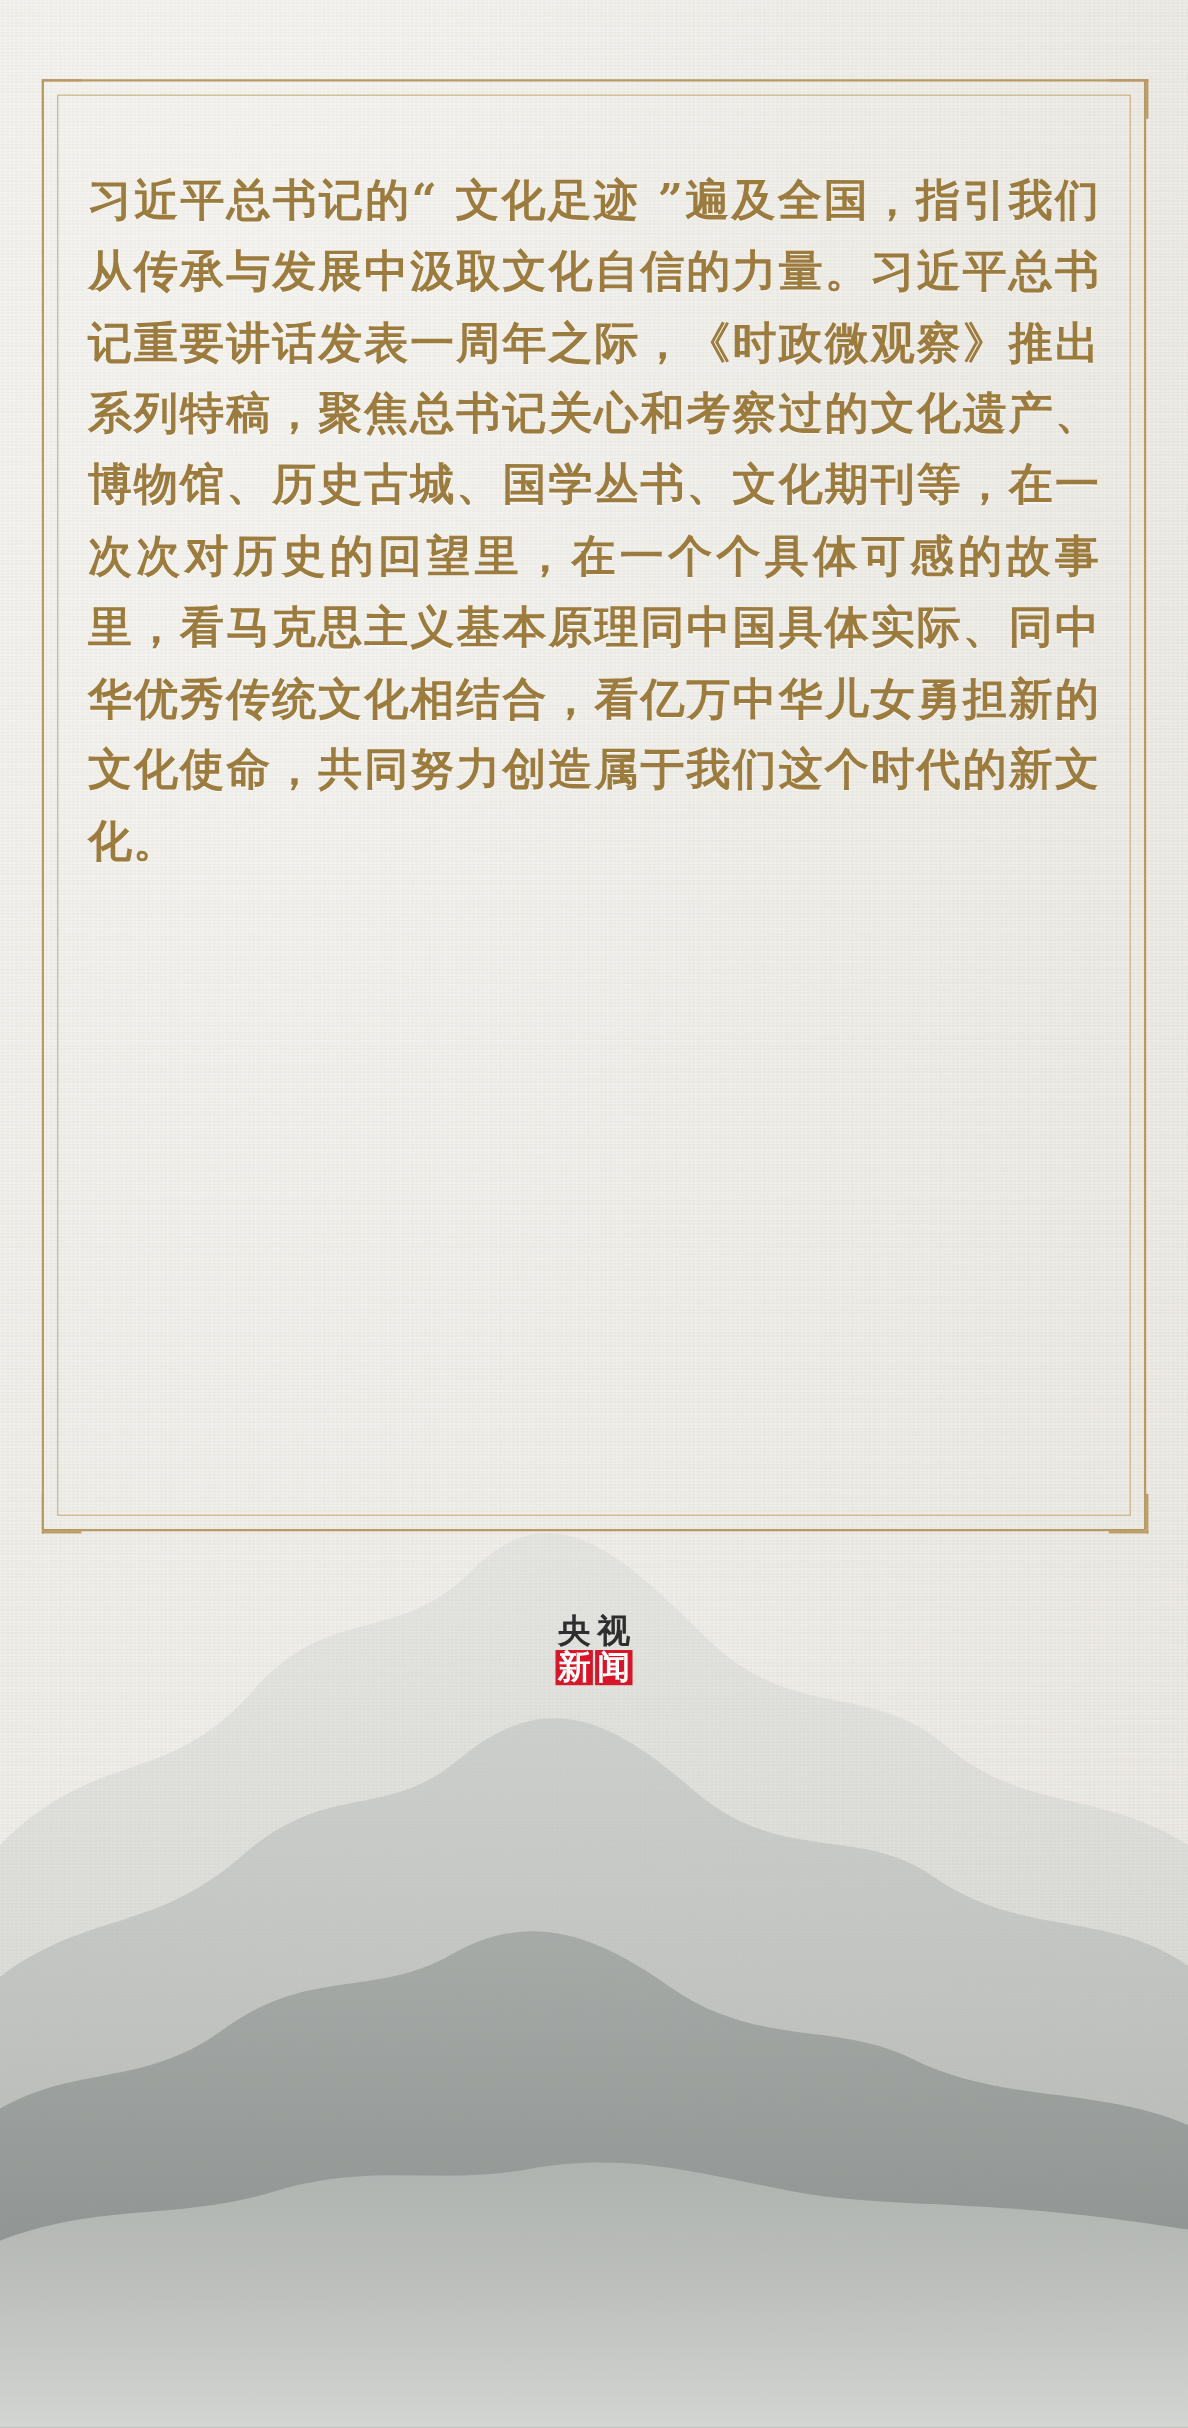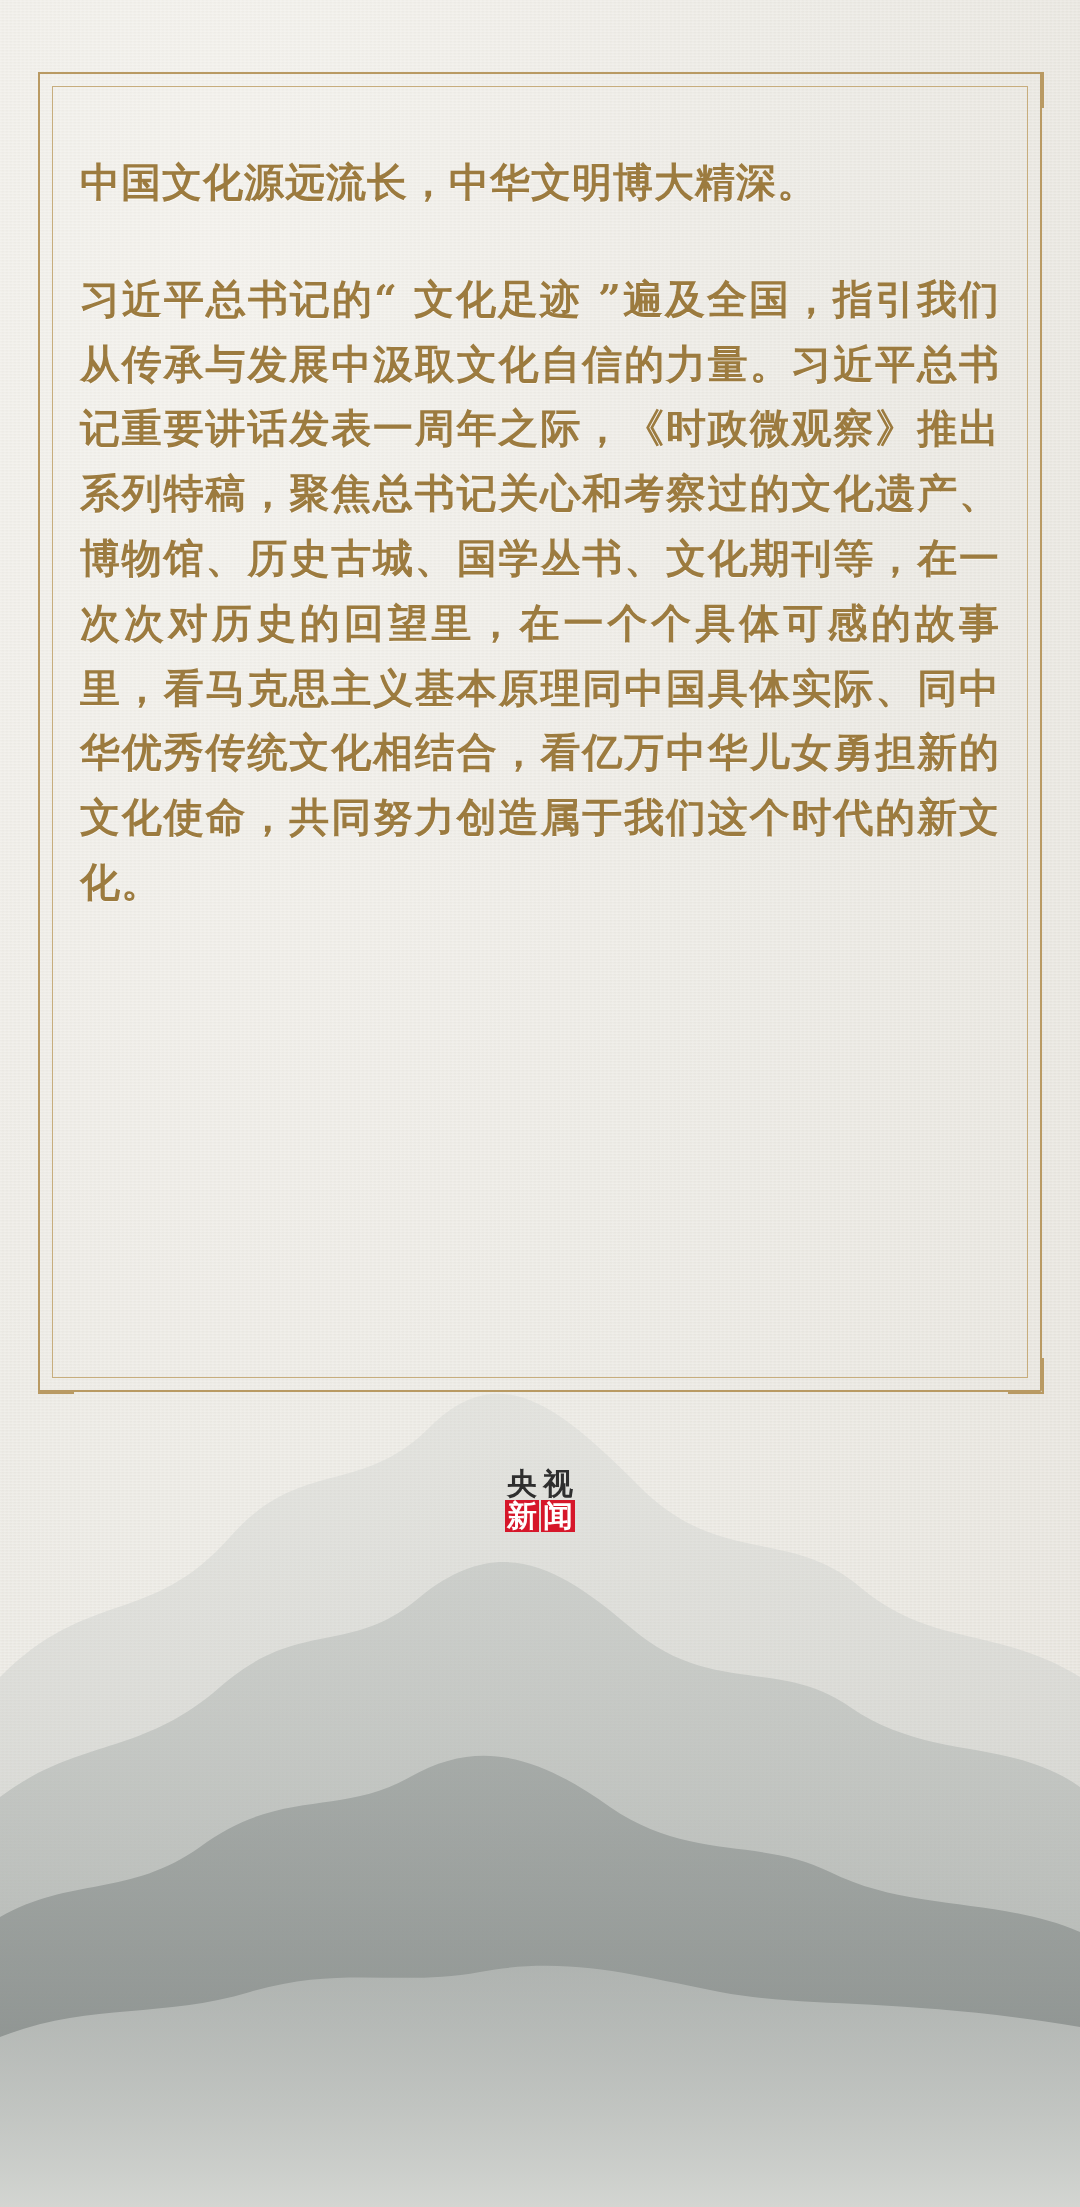--- a/index.html
+++ b/index.html
@@ -158,21 +158,20 @@
   </div>
 
   <div class="frame-outer"></div>
   <div class="frame-inner"></div>
   <div class="frame-corner fc-tl"></div>
   <div class="frame-corner fc-tr"></div>
   <div class="frame-corner fc-bl"></div>
   <div class="frame-corner fc-br"></div>
 
   <div class="article">
-    <p class="para lead">中国文化源远流长，中华文明博大精深。</p>
     <p class="para">习近平总书记的“ 文化足迹 ”遍及全国，指引我们从传承与发展中汲取文化自信的力量。习近平总书记重要讲话发表一周年之际，《时政微观察》推出系列特稿，聚焦总书记关心和考察过的文化遗产、博物馆、历史古城、国学丛书、文化期刊等，在一次次对历史的回望里，在一个个具体可感的故事里，看马克思主义基本原理同中国具体实际、同中华优秀传统文化相结合，看亿万中华儿女勇担新的文化使命，共同努力创造属于我们这个时代的新文化。</p>
   </div>
 
   <div class="logo">
     <div class="logo-left">
       <span class="logo-char">央</span>
       <span class="logo-char red">新</span>
     </div>
     <div class="logo-right">
       <span class="logo-char">视</span>

